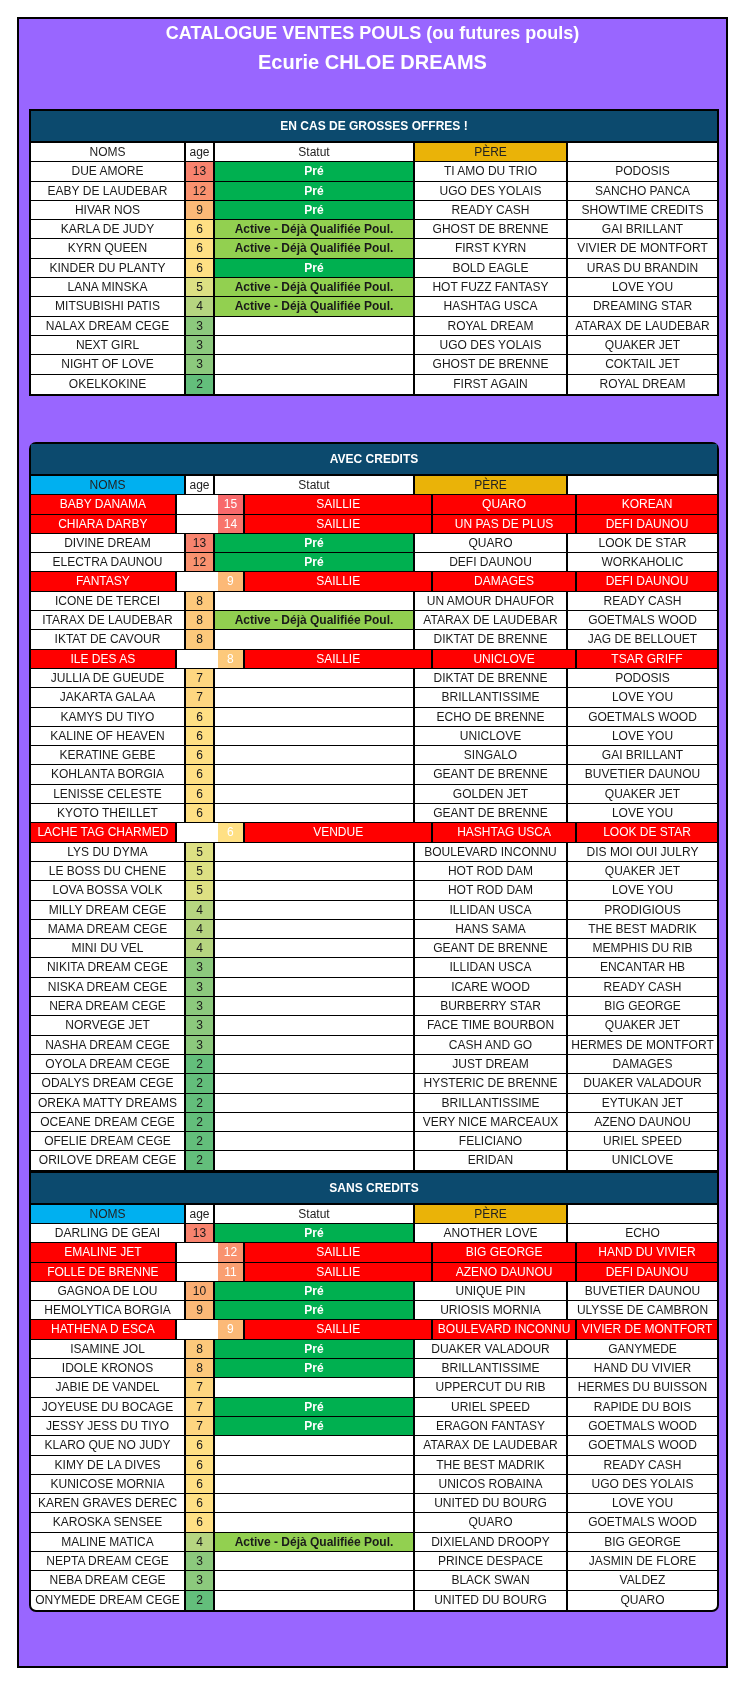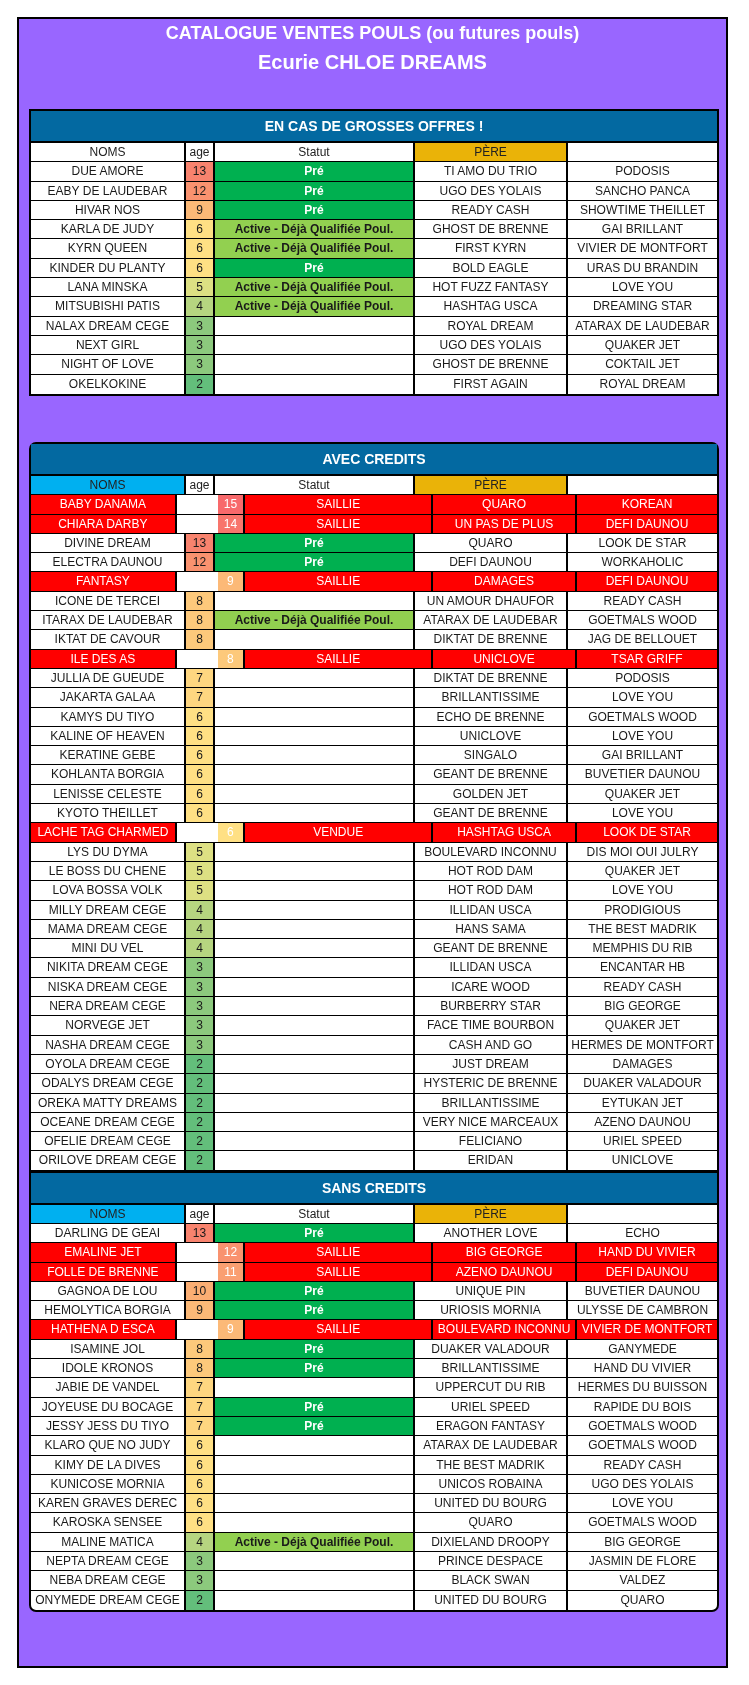--- a/index.html
+++ b/index.html
@@ -2,21 +2,21 @@
 <html><head>
 <meta charset="utf-8">
 <style>
   html, body { margin:0; padding:0; background:#ffffff; }
   body { width:749px; height:1685px; position:relative; font-family:"Liberation Sans", sans-serif; }
   .frame { position:absolute; left:17px; top:17px; width:711px; height:1651px; background:#9966ff; border:2px solid #000; box-sizing:border-box; }
   .title { position:absolute; left:0; width:100%; text-align:center; color:#ffffff; font-weight:bold; }
   .t1 { top:4px; font-size:18px; }
   .t2 { top:32px; font-size:20px; }
   .tbl { position:absolute; left:10px; width:690px; border:2px solid #000; box-sizing:border-box; background:#fff; }
-  .band { height:30px; line-height:30px; background:#0369a1; color:#fff; font-weight:bold; font-size:14px; text-align:center; border-bottom:2px solid #000; }
+  .band { height:30px; line-height:30px; background:#0c4a6e; color:#fff; font-weight:bold; font-size:12px; text-align:center; border-bottom:2px solid #000; }
   .row { display:flex; height:19.3px; border-bottom:1px solid #000; box-sizing:border-box; font-size:12px; line-height:18px; }
   .row:last-child { border-bottom:none; }
   .c { text-align:center; overflow:hidden; white-space:nowrap; box-sizing:border-box; border-right:2px solid #000; color:#1a1a1a; }
   .c:last-child { border-right:none; }
   .cn { width:155px; } .ca { width:29px; } .cs { width:200px; } .cp { width:153px; } .cm { width:149px; }
   .hdr .c { color:#222; }
   .pere-h { background:#eab308; }
   .mere-h { background:#f97316;margin-top:45px; }
   .noms-h-blue { background:#00b0f0; }
   .st-pre { background:#00b050; color:#fff; font-weight:bold; }
@@ -53,21 +53,21 @@
         <div class="c ca" style="background: rgb(249, 146, 111);">12</div>
         <div class="c cs st-pre">Pré</div>
         <div class="c cp">UGO DES YOLAIS</div>
         <div class="c cm">SANCHO PANCA</div>
       </div>
       <div class="row">
         <div class="c cn">HIVAR NOS</div>
         <div class="c ca" style="background: rgb(252, 185, 119);">9</div>
         <div class="c cs st-pre">Pré</div>
         <div class="c cp">READY CASH</div>
-        <div class="c cm">SHOWTIME THEILLET</div>
+        <div class="c cm">SHOWTIME CREDITS</div>
       </div>
       <div class="row">
         <div class="c cn">KARLA DE JUDY</div>
         <div class="c ca" style="background: rgb(255, 224, 132);">6</div>
         <div class="c cs st-act">Active - Déjà Qualifiée Poul.</div>
         <div class="c cp">GHOST DE BRENNE</div>
         <div class="c cm">GAI BRILLANT</div>
       </div>
       <div class="row">
         <div class="c cn">KYRN QUEEN</div>

